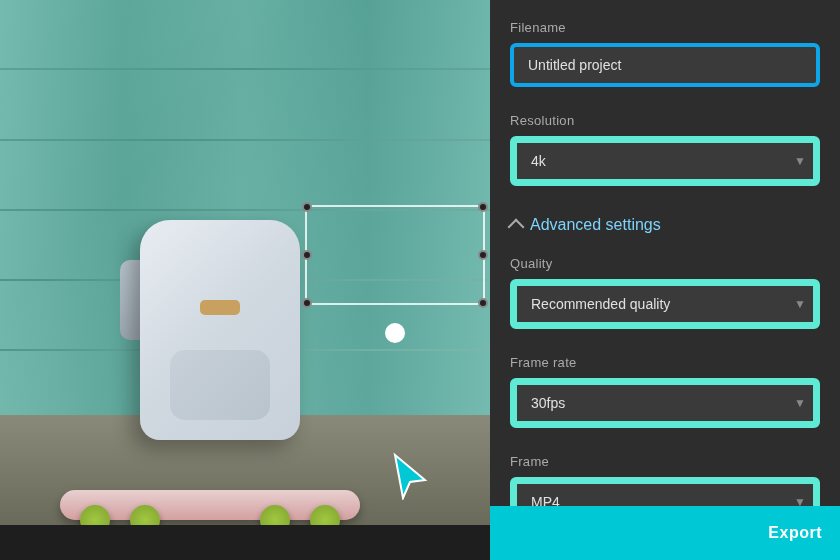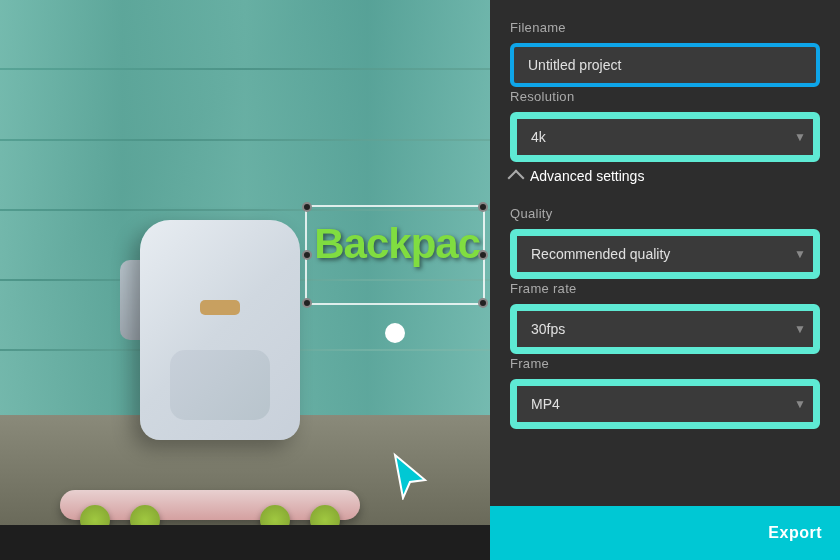--- a/index.html
+++ b/index.html
@@ -197,21 +197,21 @@
       flex-direction: column;
     }
 
     .panel-content {
       flex: 1;
       padding: 20px;
       overflow-y: auto;
     }
 
     .field-group {
-      margin-bottom: 2px;
+      margin-bottom: 26px;
     }
 
     .field-label {
       color: #aaa;
       font-size: 13px;
       margin-bottom: 8px;
       letter-spacing: 0.3px;
     }
 
     .text-input {
@@ -250,22 +250,22 @@
       transform: translateY(-50%);
       color: #888;
       font-size: 12px;
       pointer-events: none;
     }
 
     .advanced-settings-toggle {
       display: flex;
       align-items: center;
       gap: 8px;
-      color: #ffffff;
-      font-size: 14px;
+      color: #7dd3fc;
+      font-size: 16px;
       cursor: pointer;
       margin-bottom: 18px;
       padding: 4px 0;
       text-align: right;
     }
 
     .chevron-up {
       display: inline-block;
       width: 12px;
       height: 12px;
@@ -334,21 +334,20 @@
     </div>
 
     <div class="backpack-container">
       <div class="backpack-strap"></div>
       <div class="backpack-body">
         <div class="backpack-buckle"></div>
         <div class="backpack-pocket"></div>
       </div>
     </div>
 
-    <div class="backpack-text">Backpac</div>
 
     <div class="selection-box">
       <div class="handle handle-tl"></div>
       <div class="handle handle-tr"></div>
       <div class="handle handle-ml"></div>
       <div class="handle handle-mr"></div>
       <div class="handle handle-bl"></div>
       <div class="handle handle-br"></div>
       <div class="handle-circle"></div>
     </div>

